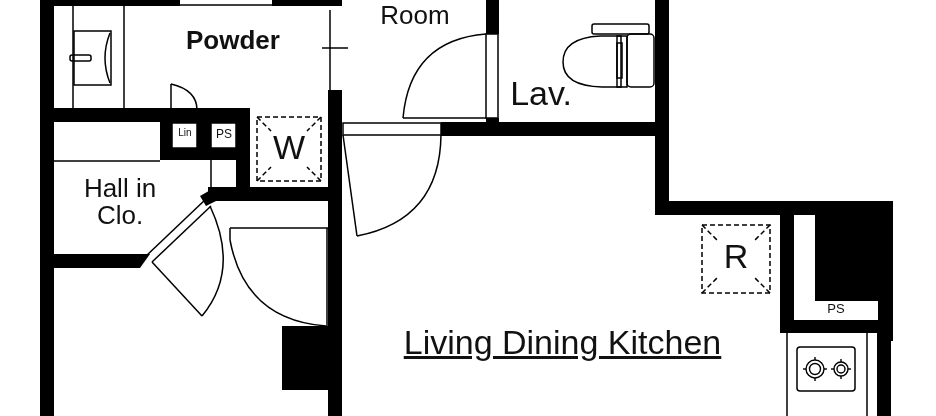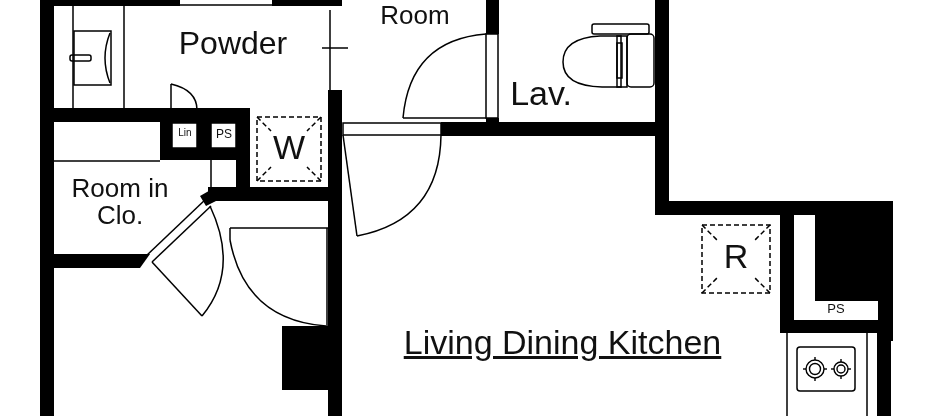--- a/index.html
+++ b/index.html
@@ -130,27 +130,27 @@
       <line x1="815" y1="378" x2="815" y2="381"></line>
     <line x1="803" y1="369" x2="806" y2="369"></line>
       <line x1="824" y1="369" x2="827" y2="369"></line>
     <line x1="841" y1="359" x2="841" y2="362"></line>
       <line x1="841" y1="376" x2="841" y2="379"></line>
     <line x1="831" y1="369" x2="834" y2="369"></line>
       <line x1="848" y1="369" x2="851" y2="369"></line>
   </g>
 </svg>
 
-<div class="lbl" style="left:168px; top:27px; width:130px; font-size:32px;">
+<div class="lbl" style="left:168px; top:27px; width:130px; font-size:26px;font-weight:bold;">
   <div>Powder</div>
 </div>
 <div class="lbl" style="left:380px; top:2px; width:70px; font-size:26px;">Room</div>
 <div class="lbl" style="left:505px; top:76px; width:72px; font-size:34px;">Lav.</div>
 <div class="lbl" style="left:55px; top:175px; width:130px; font-size:26px;">
-  <div>Room in</div>
+  <div>Hall in</div>
   <div>Clo.</div>
 </div>
 <div class="lbl" style="left:172px; top:128px; width:26px; font-size:10px;">Lin</div>
 <div class="lbl" style="left:211px; top:128px; width:26px; font-size:12px;">PS</div>
 <div class="lbl" style="left:262px; top:130px; width:54px; font-size:34px;">W</div>
 <div class="lbl" style="left:705px; top:239px; width:62px; font-size:34px;">R</div>
 <div class="lbl" style="left:815px; top:302px; width:42px; font-size:13px;">PS</div>
 <div class="lbl" style="left:360px; top:325px; width:405px; font-size:34px;text-decoration:underline;">
   <div>Living Dining Kitchen</div>
 </div>

